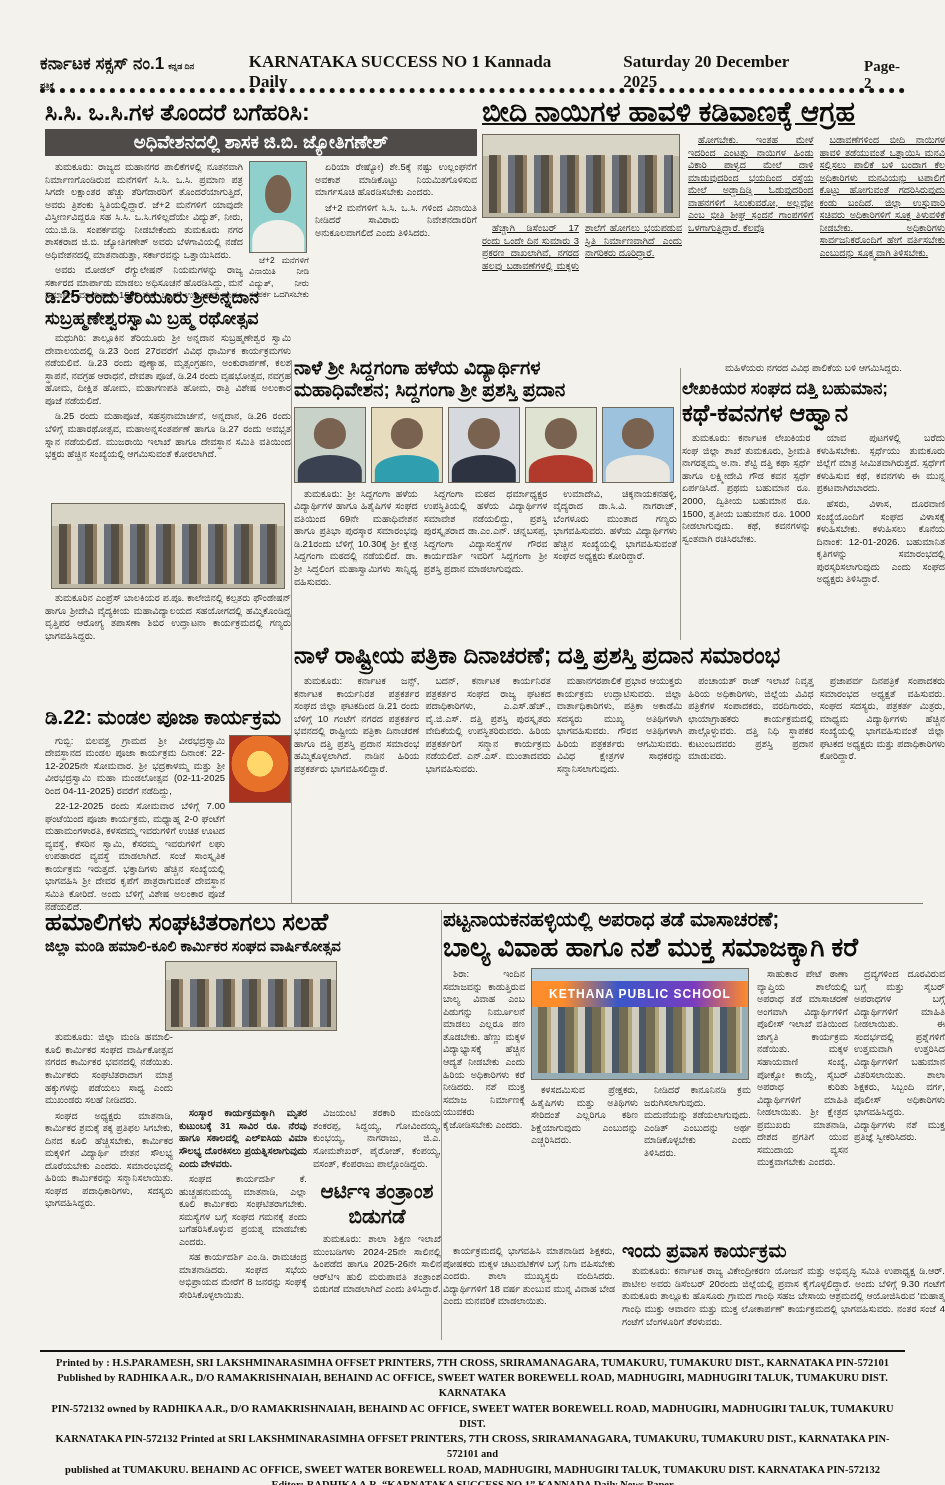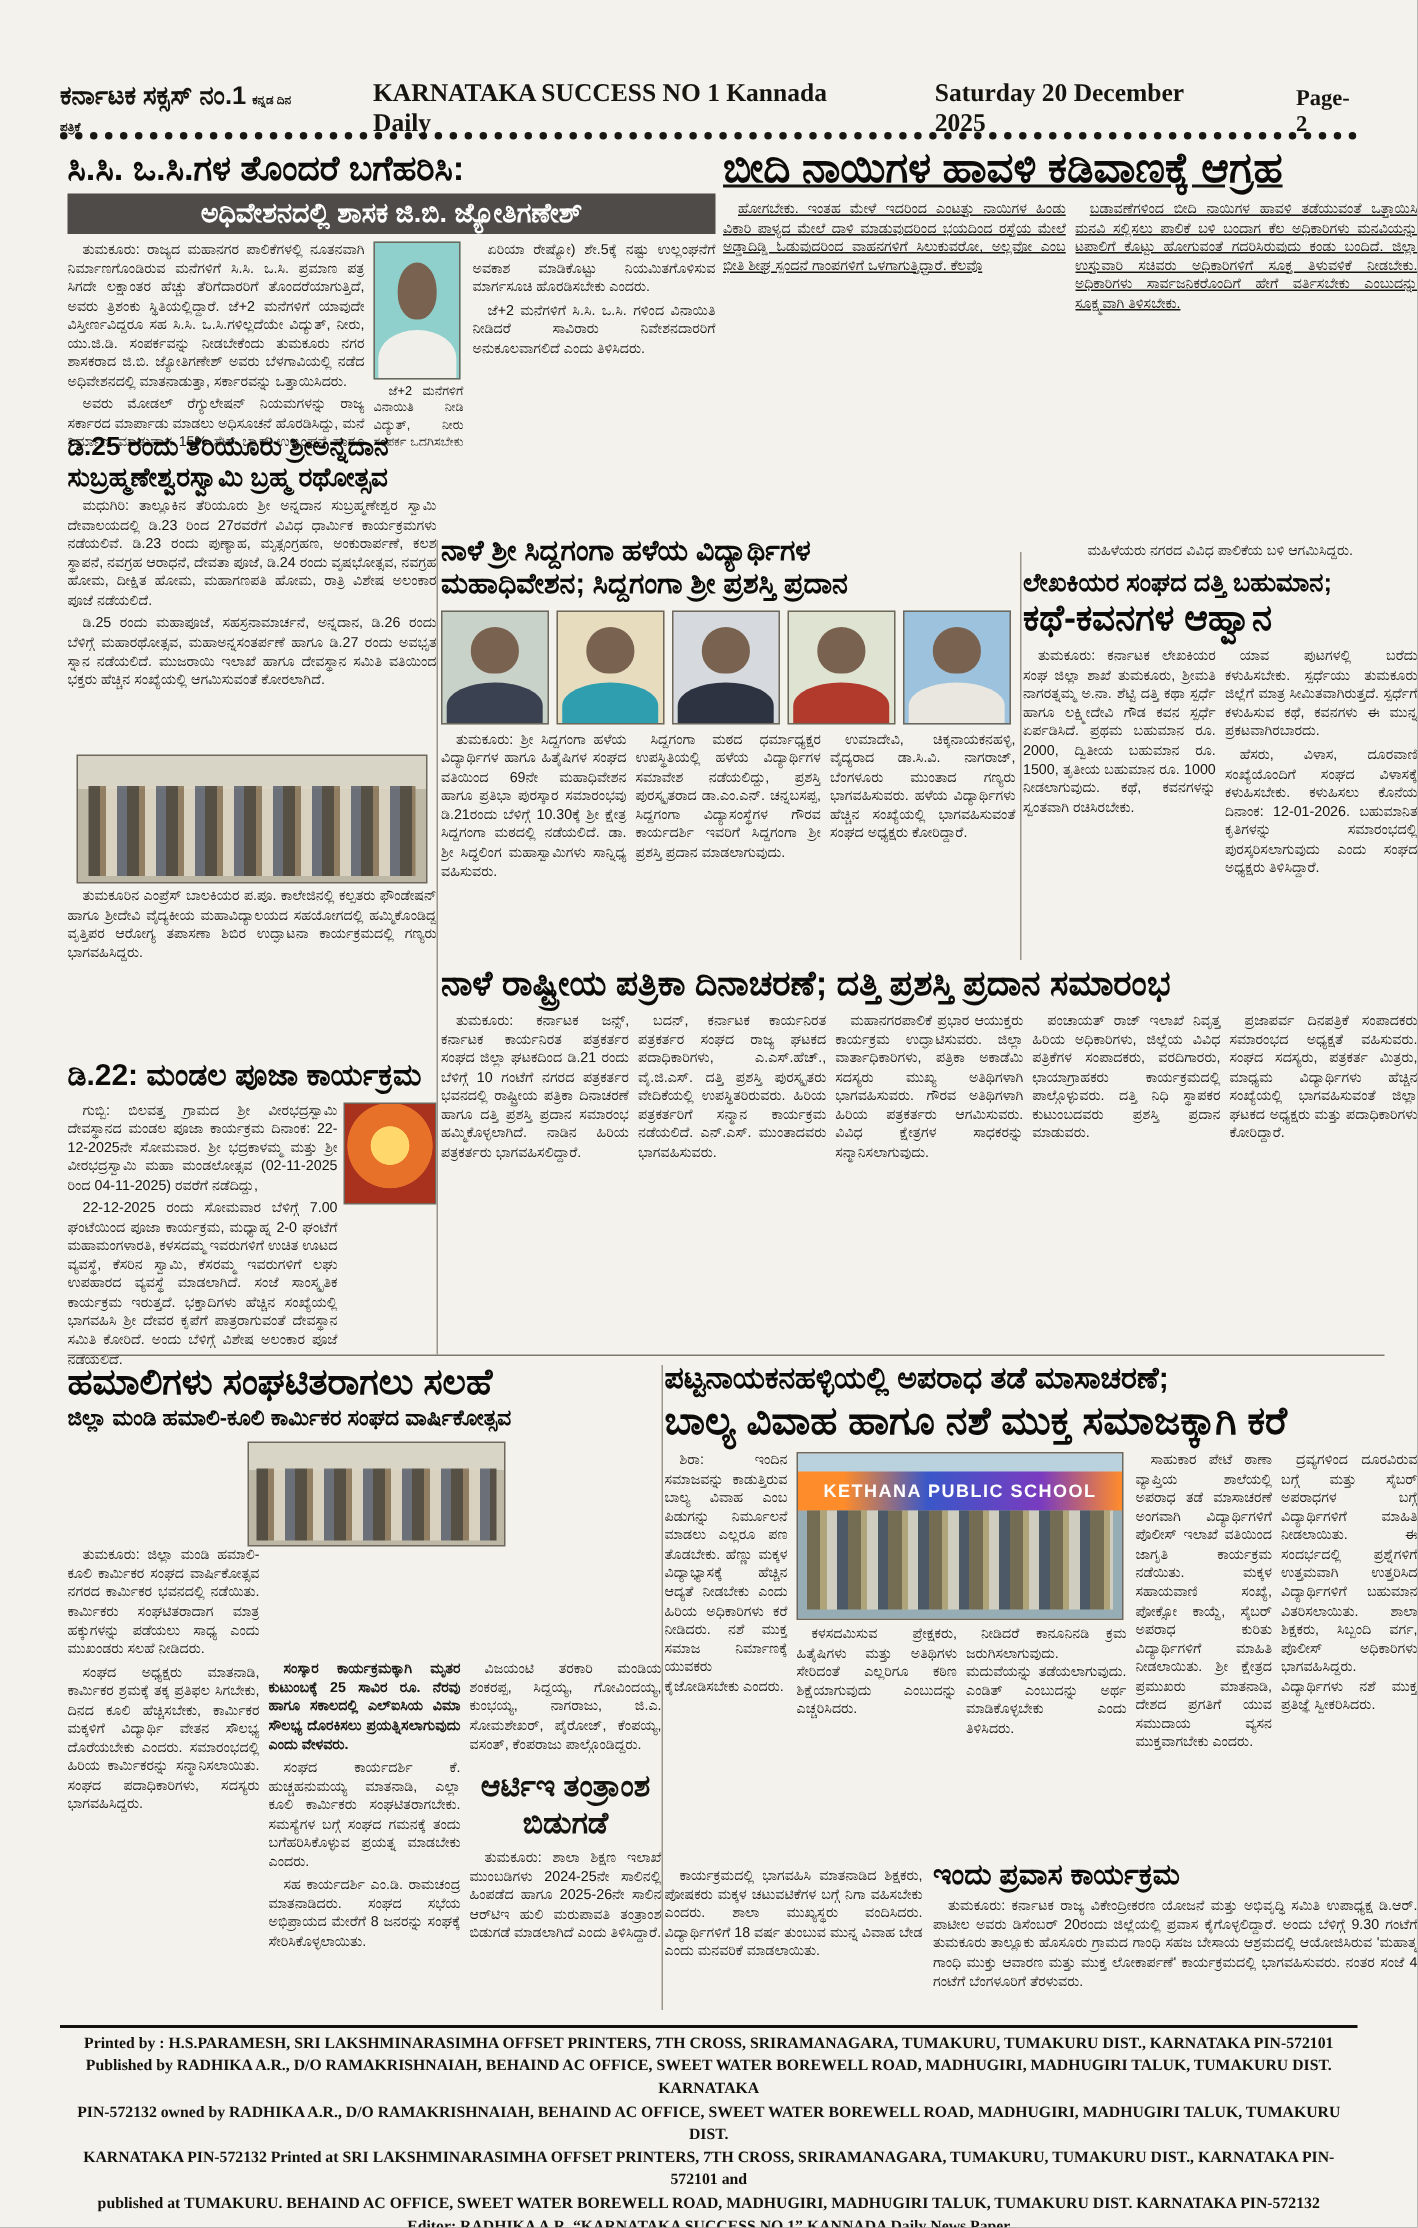--- a/index.html
+++ b/index.html
@@ -77,20 +77,26 @@
       <div class="col body" style="height:138px;">
           <p>ಏರಿಯಾ ರೇಷ್ಯೋ) ಶೇ.5ಕ್ಕೆ ನಷ್ಟು ಉಲ್ಲಂಘನೆಗೆ ಅವಕಾಶ ಮಾಡಿಕೊಟ್ಟು ನಿಯಮಿತಗೊಳಿಸುವ ಮಾರ್ಗಸೂಚಿ ಹೊರಡಿಸಬೇಕು ಎಂದರು.</p>
           <p>ಜೆ+2 ಮನೆಗಳಿಗೆ ಸಿ.ಸಿ. ಒ.ಸಿ. ಗಳಿಂದ ವಿನಾಯಿತಿ ನೀಡಿದರೆ ಸಾವಿರಾರು ನಿವೇಶನದಾರರಿಗೆ ಅನುಕೂಲವಾಗಲಿದೆ ಎಂದು ತಿಳಿಸಿದರು.</p>
         </div>
     </div>
   </div>
 
   <div class="abs" style="left:482px;top:95px;width:463px;text-decoration:underline;">
     <div class="hl" style="font-size:28px;">ಬೀದಿ ನಾಯಿಗಳ ಹಾವಳಿ ಕಡಿವಾಣಕ್ಕೆ ಆಗ್ರಹ</div>
     <div class="cols" style="margin-top:6px;">
+      <div style="flex:0 0 200px;">
+        <div class="photo crowd" style="width:198px;height:84px;"></div>
+        <div class="body minicols" style="height:122px;margin-top:4px;">
+            <p>ಹೆಚ್ಚಾಗಿ ಡಿಸೆಂಬರ್ 17 ರಂದು ಒಂದೇ ದಿನ ಸುಮಾರು 3 ಪ್ರಕರಣ ದಾಖಲಾಗಿವೆ, ನಗರದ ಹಲವು ಬಡಾವಣೆಗಳಲ್ಲಿ ಮಕ್ಕಳು ಶಾಲೆಗೆ ಹೋಗಲು ಭಯಪಡುವ ಸ್ಥಿತಿ ನಿರ್ಮಾಣವಾಗಿದೆ ಎಂದು ನಾಗರಿಕರು ದೂರಿದ್ದಾರೆ.</p>
+          </div>
+      </div>
       <div class="col body" style="height:214px;">
           <p>ಹೋಗಬೇಕು. ಇಂತಹ ಮೇಳೆ ಇದರಿಂದ ಎಂಟತ್ತು ನಾಯಿಗಳ ಹಿಂಡು ವಿಕಾರಿ ಪಾಳ್ಯದ ಮೇಲೆ ದಾಳಿ ಮಾಡುವುದರಿಂದ ಭಯದಿಂದ ರಸ್ತೆಯ ಮೇಲೆ ಅಡ್ಡಾದಿಡ್ಡಿ ಓಡುವುದರಿಂದ ವಾಹನಗಳಿಗೆ ಸಿಲುಕುವರೋ, ಅಲ್ಲವೋ ಎಂಬ ಭೀತಿ ಶೀಘ್ರ ಸ್ಪಂದನೆ ಗಾಂಪಗಳಿಗೆ ಒಳಗಾಗುತ್ತಿದ್ದಾರೆ. ಕೆಲವೊ</p>
         </div>
       <div class="col body" style="height:214px;">
           <p>ಬಡಾವಣೆಗಳಿಂದ ಬೀದಿ ನಾಯಿಗಳ ಹಾವಳಿ ತಡೆಯುವಂತೆ ಒತ್ತಾಯಿಸಿ ಮನವಿ ಸಲ್ಲಿಸಲು ಪಾಲಿಕೆ ಬಳಿ ಬಂದಾಗ ಕೆಲ ಅಧಿಕಾರಿಗಳು ಮನವಿಯನ್ನು ಟಪಾಲಿಗೆ ಕೊಟ್ಟು ಹೋಗುವಂತೆ ಗದರಿಸಿರುವುದು ಕಂಡು ಬಂದಿದೆ. ಜಿಲ್ಲಾ ಉಸ್ತುವಾರಿ ಸಚಿವರು ಅಧಿಕಾರಿಗಳಿಗೆ ಸೂಕ್ತ ತಿಳುವಳಿಕೆ ನೀಡಬೇಕು. ಅಧಿಕಾರಿಗಳು ಸಾರ್ವಜನಿಕರೊಂದಿಗೆ ಹೇಗೆ ವರ್ತಿಸಬೇಕು ಎಂಬುದನ್ನು ಸೂಕ್ಷ್ಮವಾಗಿ ತಿಳಿಸಬೇಕು.</p>
         </div>
     </div>
   </div>
 
   <div class="abs" style="left:45px;top:287px;width:246px;">
@@ -184,21 +190,21 @@
     <div class="hl" style="font-size:24px;">ಹಮಾಲಿಗಳು ಸಂಘಟಿತರಾಗಲು ಸಲಹೆ</div>
     <div class="hl" style="font-size:14.5px;margin-top:2px;">ಜಿಲ್ಲಾ ಮಂಡಿ ಹಮಾಲಿ-ಕೂಲಿ ಕಾರ್ಮಿಕರ ಸಂಘದ ವಾರ್ಷಿಕೋತ್ಸವ</div>
     <div style="position:relative;margin-top:6px;">
       <div class="photo crowd abs" style="left:120px;top:0;width:172px;height:70px;"></div>
       <div class="cols">
         <div class="col body" style="height:368px;">
             <p>ತುಮಕೂರು: ಜಿಲ್ಲಾ ಮಂಡಿ ಹಮಾಲಿ-ಕೂಲಿ ಕಾರ್ಮಿಕರ ಸಂಘದ ವಾರ್ಷಿಕೋತ್ಸವ ನಗರದ ಕಾರ್ಮಿಕರ ಭವನದಲ್ಲಿ ನಡೆಯಿತು. ಕಾರ್ಮಿಕರು ಸಂಘಟಿತರಾದಾಗ ಮಾತ್ರ ಹಕ್ಕುಗಳನ್ನು ಪಡೆಯಲು ಸಾಧ್ಯ ಎಂದು ಮುಖಂಡರು ಸಲಹೆ ನೀಡಿದರು.</p>
             <p>ಸಂಘದ ಅಧ್ಯಕ್ಷರು ಮಾತನಾಡಿ, ಕಾರ್ಮಿಕರ ಶ್ರಮಕ್ಕೆ ತಕ್ಕ ಪ್ರತಿಫಲ ಸಿಗಬೇಕು, ದಿನದ ಕೂಲಿ ಹೆಚ್ಚಿಸಬೇಕು, ಕಾರ್ಮಿಕರ ಮಕ್ಕಳಿಗೆ ವಿದ್ಯಾರ್ಥಿ ವೇತನ ಸೌಲಭ್ಯ ದೊರೆಯಬೇಕು ಎಂದರು. ಸಮಾರಂಭದಲ್ಲಿ ಹಿರಿಯ ಕಾರ್ಮಿಕರನ್ನು ಸನ್ಮಾನಿಸಲಾಯಿತು. ಸಂಘದ ಪದಾಧಿಕಾರಿಗಳು, ಸದಸ್ಯರು ಭಾಗವಹಿಸಿದ್ದರು.</p>
           </div>
         <div class="col body gbold" style="height:368px;padding-top:76px;">
-            <p>ಸಂಸ್ಕಾರ ಕಾರ್ಯಕ್ರಮಕ್ಕಾಗಿ ಮೃತರ ಕುಟುಂಬಕ್ಕೆ 25 ಸಾವಿರ ರೂ. ನೆರವು ಹಾಗೂ ಸಕಾಲದಲ್ಲಿ ಎಲ್‌ಐಸಿಯ ವಿಮಾ ಸೌಲಭ್ಯ ದೊರಕಿಸಲು ಪ್ರಯತ್ನಿಸಲಾಗುವುದು ಎಂದು ವೇಳವರು.</p>
+            <p>ಸಂಸ್ಕಾರ ಕಾರ್ಯಕ್ರಮಕ್ಕಾಗಿ ಮೃತರ ಕುಟುಂಬಕ್ಕೆ 31 ಸಾವಿರ ರೂ. ನೆರವು ಹಾಗೂ ಸಕಾಲದಲ್ಲಿ ಎಲ್‌ಐಸಿಯ ವಿಮಾ ಸೌಲಭ್ಯ ದೊರಕಿಸಲು ಪ್ರಯತ್ನಿಸಲಾಗುವುದು ಎಂದು ವೇಳವರು.</p>
             <p>ಸಂಘದ ಕಾರ್ಯದರ್ಶಿ ಕೆ. ಹುಚ್ಚಹನುಮಯ್ಯ ಮಾತನಾಡಿ, ಎಲ್ಲಾ ಕೂಲಿ ಕಾರ್ಮಿಕರು ಸಂಘಟಿತರಾಗಬೇಕು. ಸಮಸ್ಯೆಗಳ ಬಗ್ಗೆ ಸಂಘದ ಗಮನಕ್ಕೆ ತಂದು ಬಗೆಹರಿಸಿಕೊಳ್ಳುವ ಪ್ರಯತ್ನ ಮಾಡಬೇಕು ಎಂದರು.</p>
             <p>ಸಹ ಕಾರ್ಯದರ್ಶಿ ಎಂ.ಡಿ. ರಾಮಚಂದ್ರ ಮಾತನಾಡಿದರು. ಸಂಘದ ಸಭೆಯ ಅಭಿಪ್ರಾಯದ ಮೇರೆಗೆ 8 ಜನರನ್ನು ಸಂಘಕ್ಕೆ ಸೇರಿಸಿಕೊಳ್ಳಲಾಯಿತು.</p>
           </div>
         <div class="col" style="height:368px;overflow:hidden;padding-top:76px;">
           <div class="body">
               <p>ವಿಜಯಂಟಿ ತರಕಾರಿ ಮಂಡಿಯ ಶಂಕರಪ್ಪ, ಸಿದ್ದಯ್ಯ, ಗೋವಿಂದಯ್ಯ, ಕುಂಭಯ್ಯ, ನಾಗರಾಜು, ಜಿ.ಎ. ಸೋಮಶೇಖರ್, ಪೈರೋಜ್, ಕೆಂಪಯ್ಯ, ವಸಂತ್, ಕೆಂಪರಾಜು ಪಾಲ್ಗೊಂಡಿದ್ದರು.</p>
             </div>
           <div class="rtehead">ಆರ್ಟಿಇ ತಂತ್ರಾಂಶ ಬಿಡುಗಡೆ</div>
           <div class="body">
               <p>ತುಮಕೂರು: ಶಾಲಾ ಶಿಕ್ಷಣ ಇಲಾಖೆ ಮುಂಬಡಿಗಳು 2024-25ನೇ ಸಾಲಿನಲ್ಲಿ ಹಿಂಪಡೆದ ಹಾಗೂ 2025-26ನೇ ಸಾಲಿನ ಆರ್‌ಟಿಇ ಹುಲಿ ಮರುಪಾವತಿ ತಂತ್ರಾಂಶ ಬಿಡುಗಡೆ ಮಾಡಲಾಗಿದೆ ಎಂದು ತಿಳಿಸಿದ್ದಾರೆ.</p>

